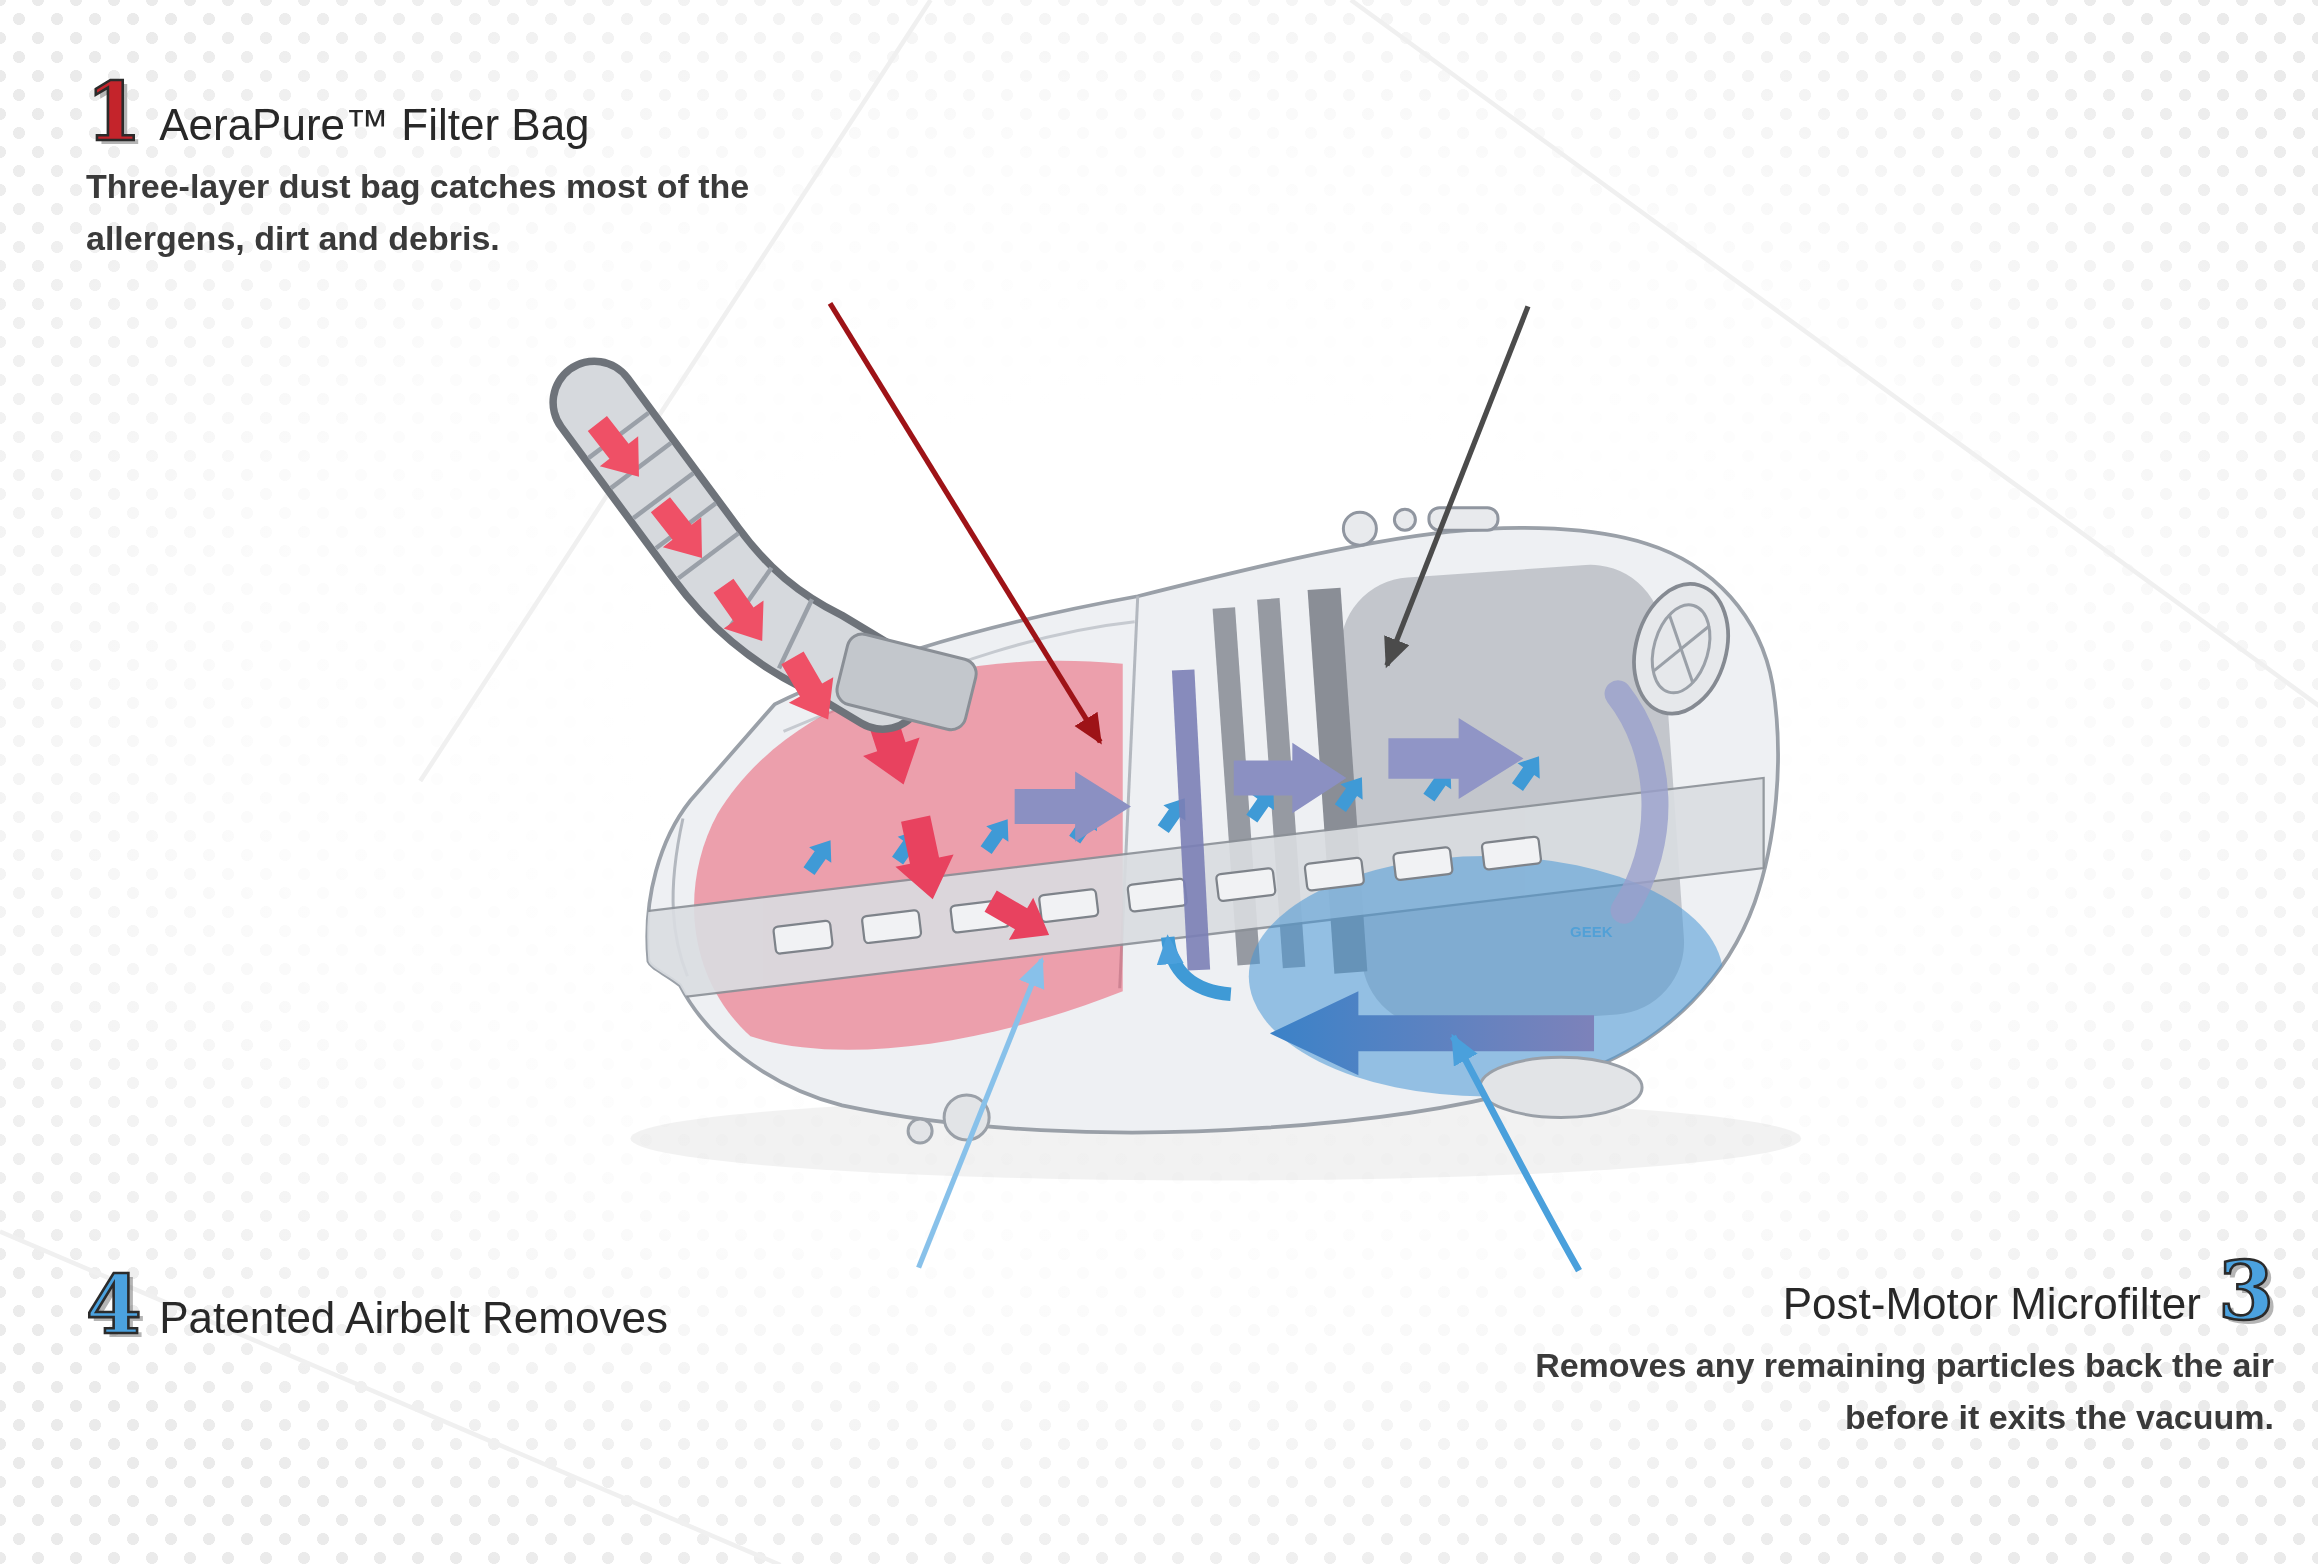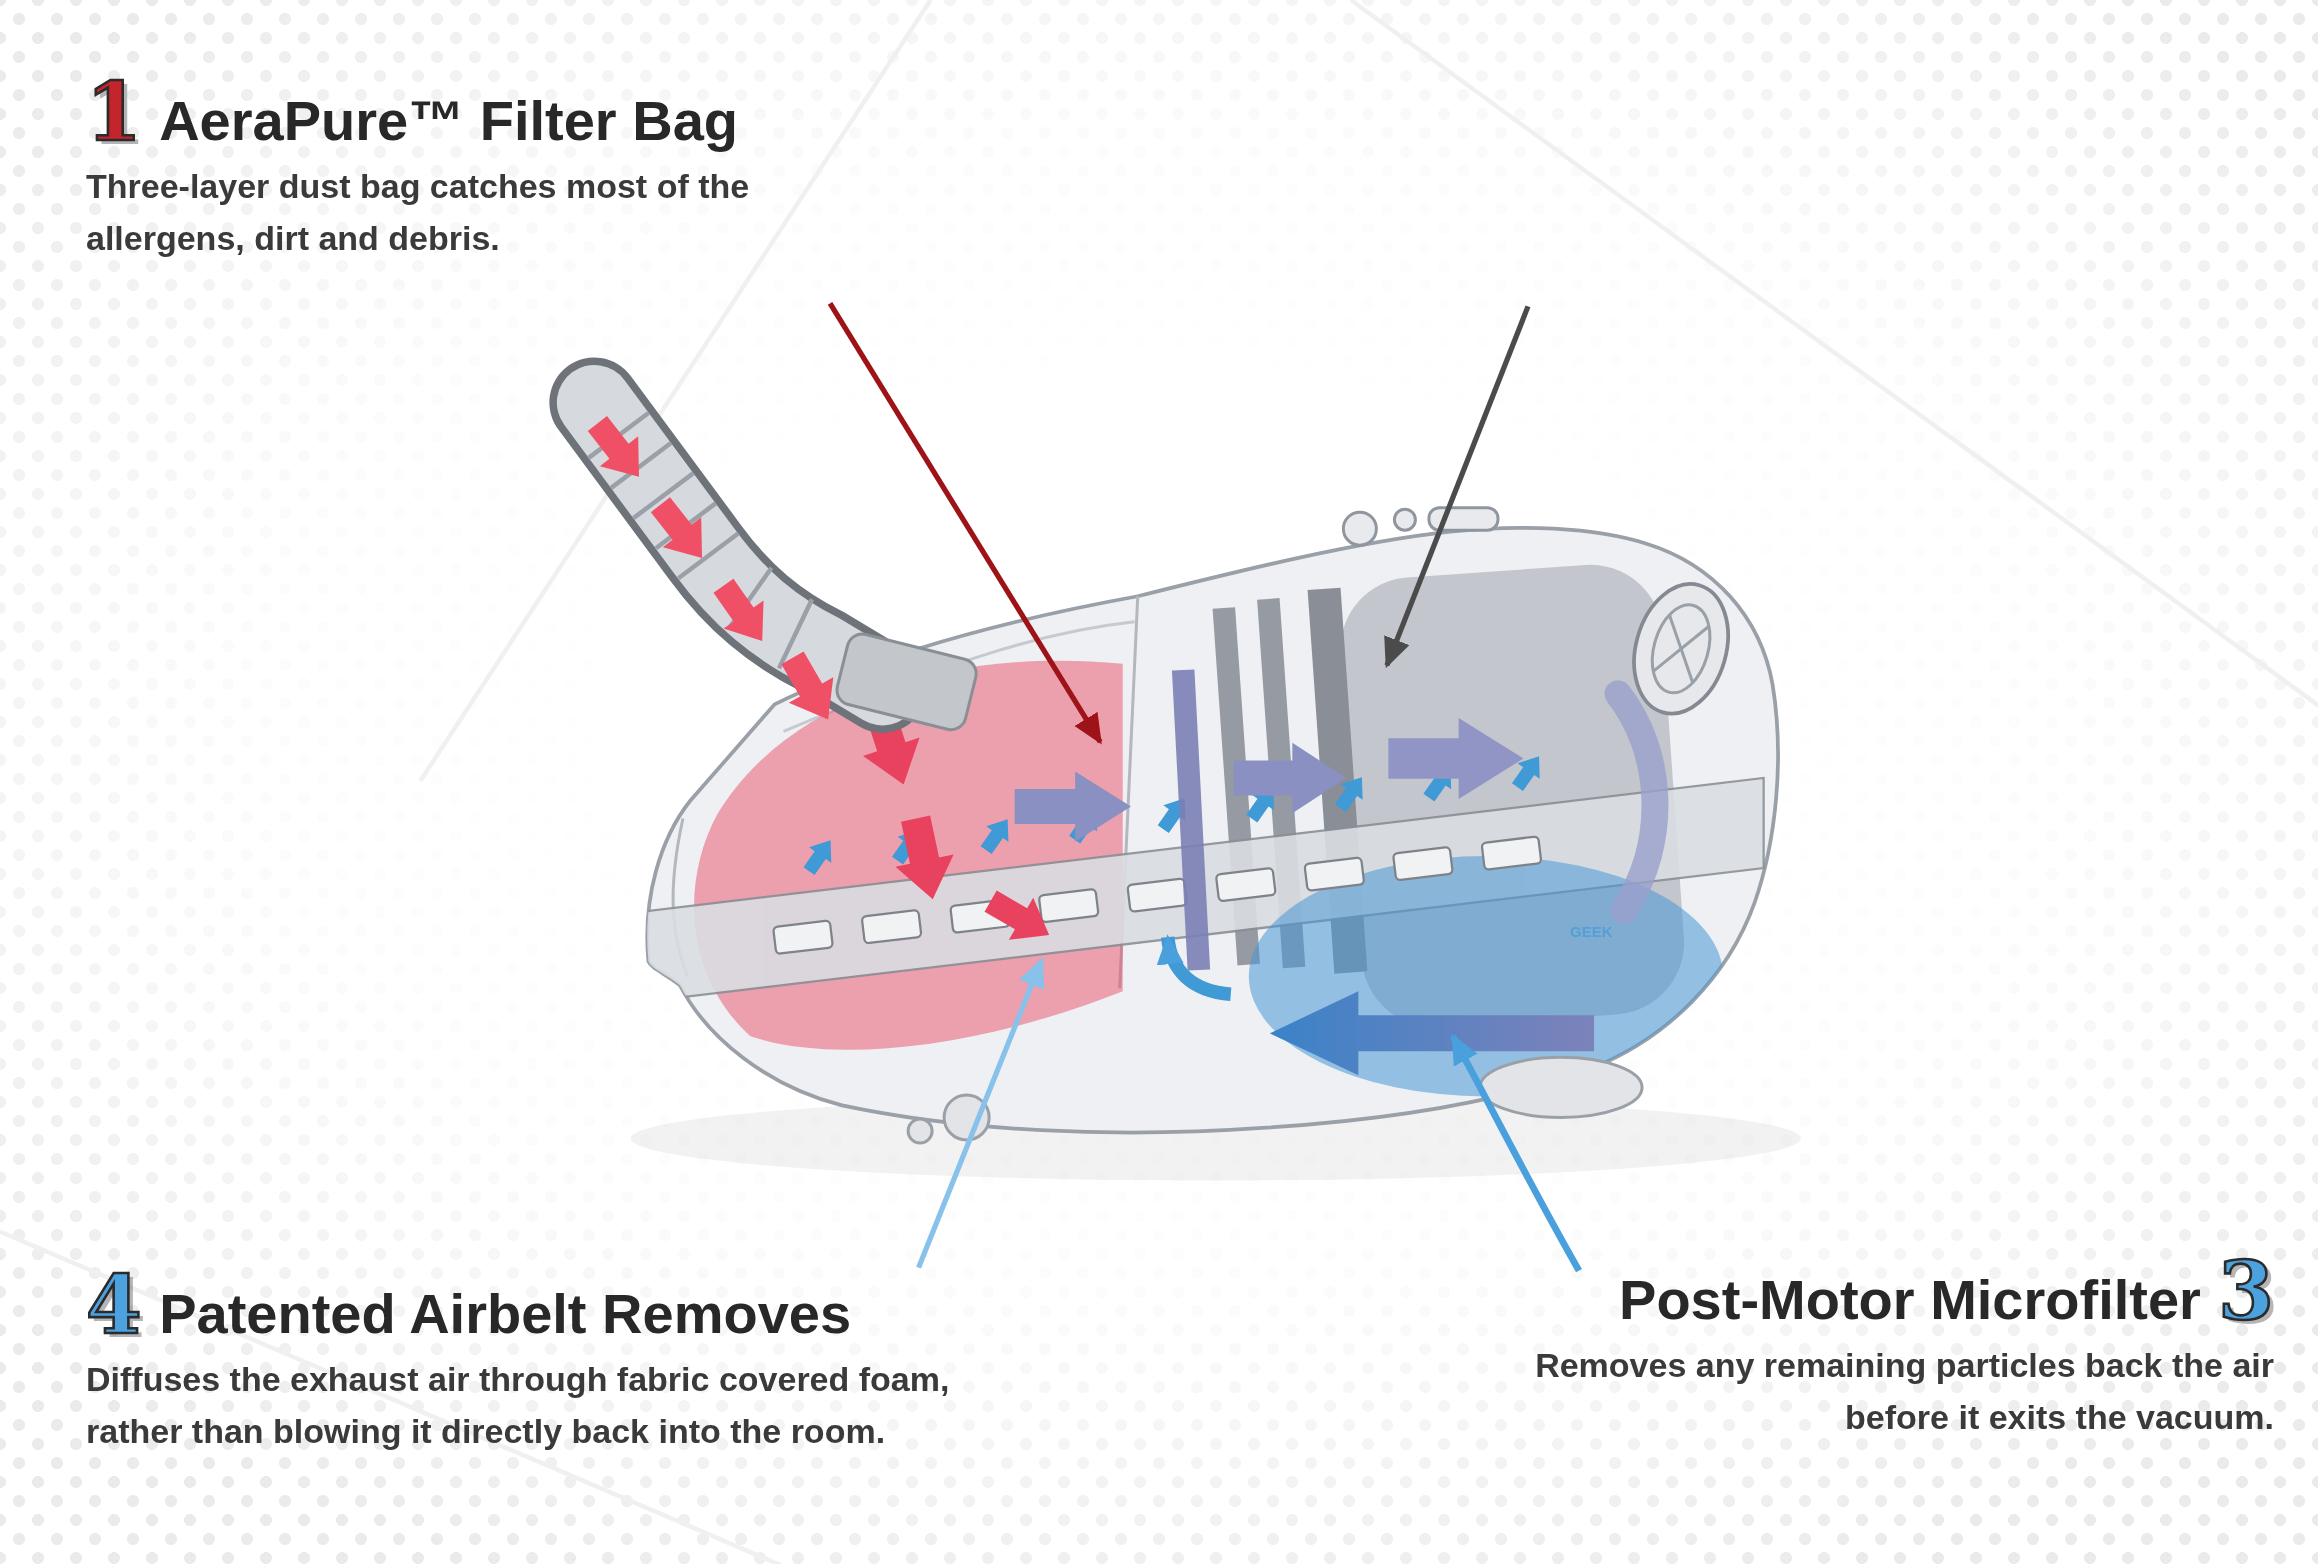--- a/index.html
+++ b/index.html
@@ -19,21 +19,21 @@
   .c4{left:86px;top:1265px;width:927px;}
   .c3{right:45px;top:1251px;width:824px;text-align:right;}
   .head{display:flex;align-items:baseline;gap:17.5px;}
   .c2 .head,.c3 .head{justify-content:flex-end;}
   .num{font-family:"DejaVu Serif",serif;font-size:80px;line-height:1;font-weight:700;
        -webkit-text-stroke:2.6px #2b2b2b;text-shadow:4.6px 4.1px 0 rgba(70,70,70,0.40);}
   .n1{color:#c4242b;}
   .n2{color:#e2e4e8;}
   .n3{color:#4ba2df;}
   .n4{color:#4ba2df;}
-  .title{font-size:56px;font-weight:700;color:#282828;margin:0;line-height:1.1;}
+  .title{font-size:44px;font-weight:400;color:#282828;margin:0;line-height:1.1;}
   .body{font-size:34px;line-height:1.53;color:#3a3a3a;margin:8.2px 0 0;font-weight:700;}
   .c1 .body{width:804px;}
   .c2 .body{margin-left:auto;width:845px;}
   .c4 .body{width:876px;}
   .c3 .body{margin-left:auto;width:752px;}
 </style>
 </head>
 <body>
 
 <div class="page">
@@ -195,21 +195,20 @@
     </div>
     <p class="body">Three-layer dust bag catches most of the allergens, dirt and debris.</p>
   </section>
 
 
   <section class="callout c4">
     <div class="head">
       <span class="num n4">4</span>
       <h2 class="title">Patented Airbelt Removes</h2>
     </div>
-    <p class="body">Diffuses the exhaust air through fabric covered foam, rather than blowing it directly back into the room.</p>
   </section>
 
   <section class="callout c3">
     <div class="head">
       <h2 class="title">Post-Motor Microfilter</h2>
       <span class="num n3">3</span>
     </div>
     <p class="body">Removes any remaining particles back the air before it exits the vacuum.</p>
   </section>
 

